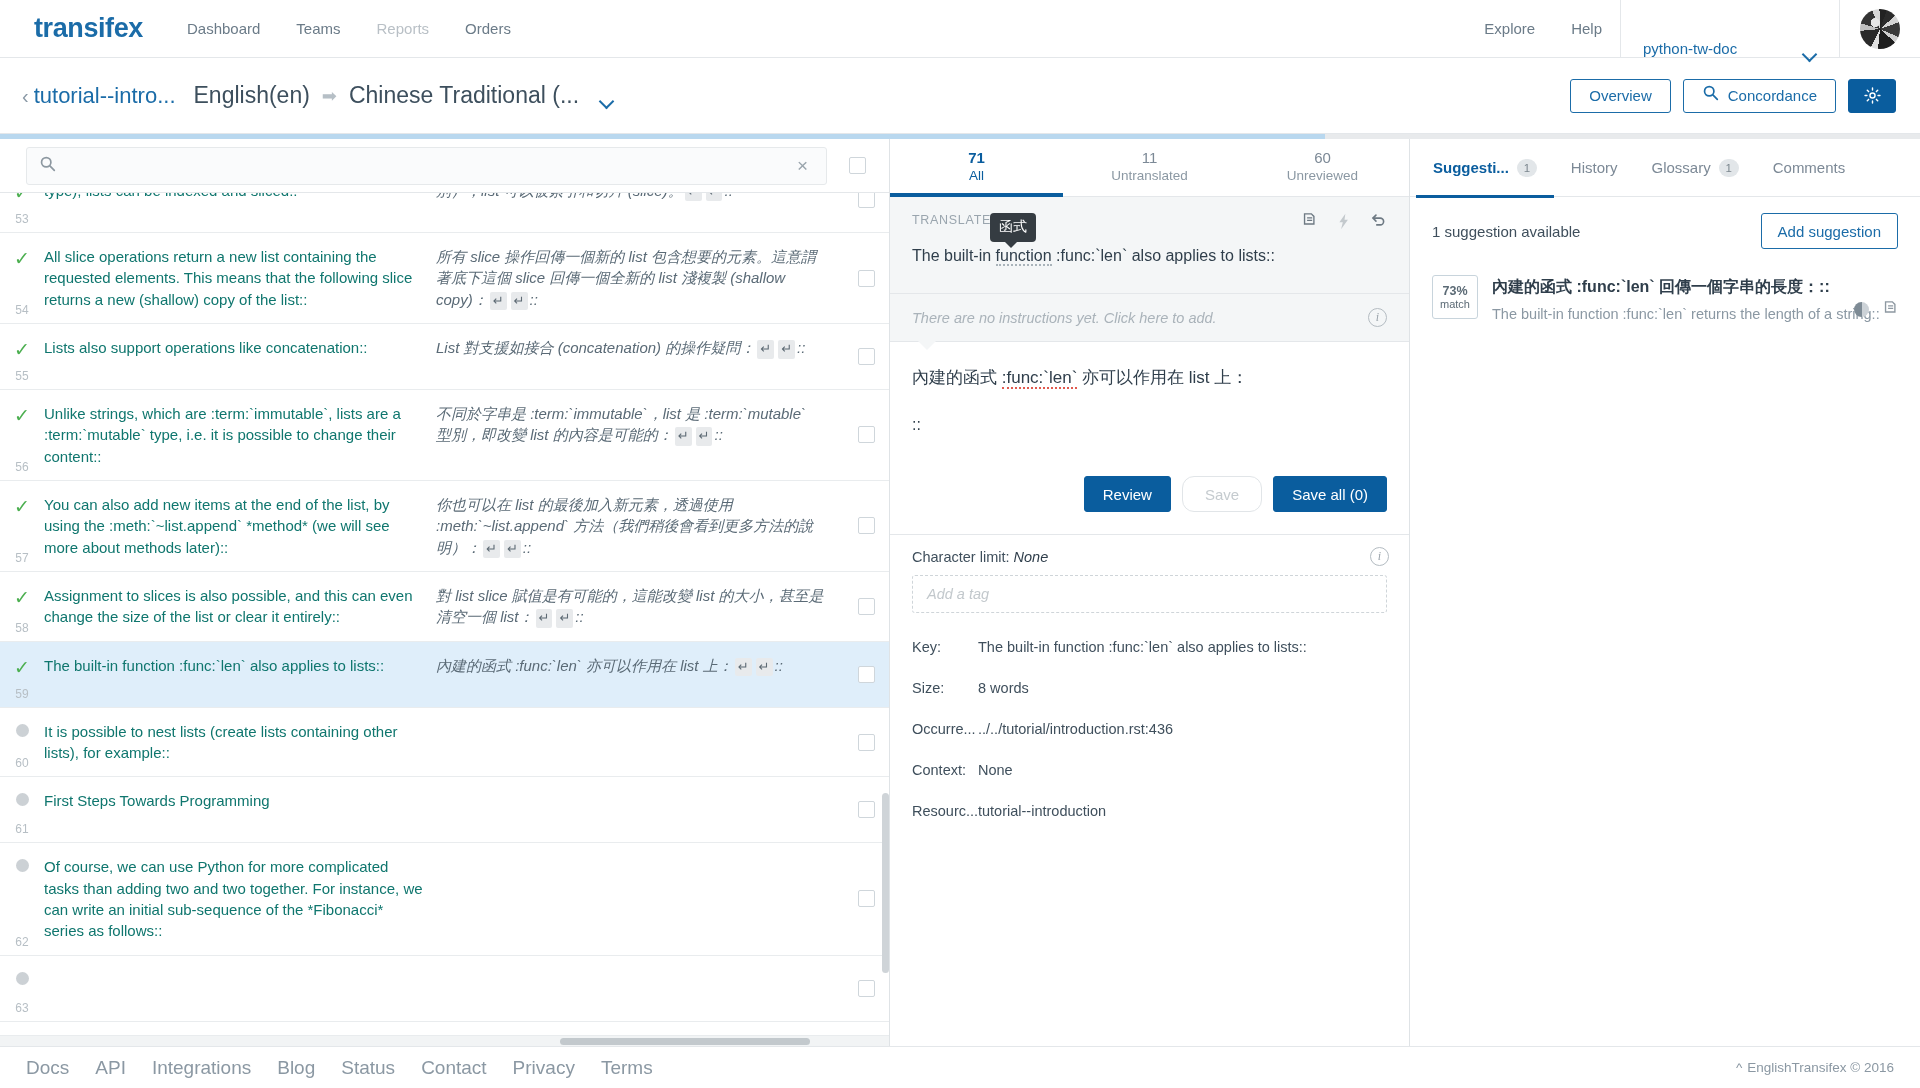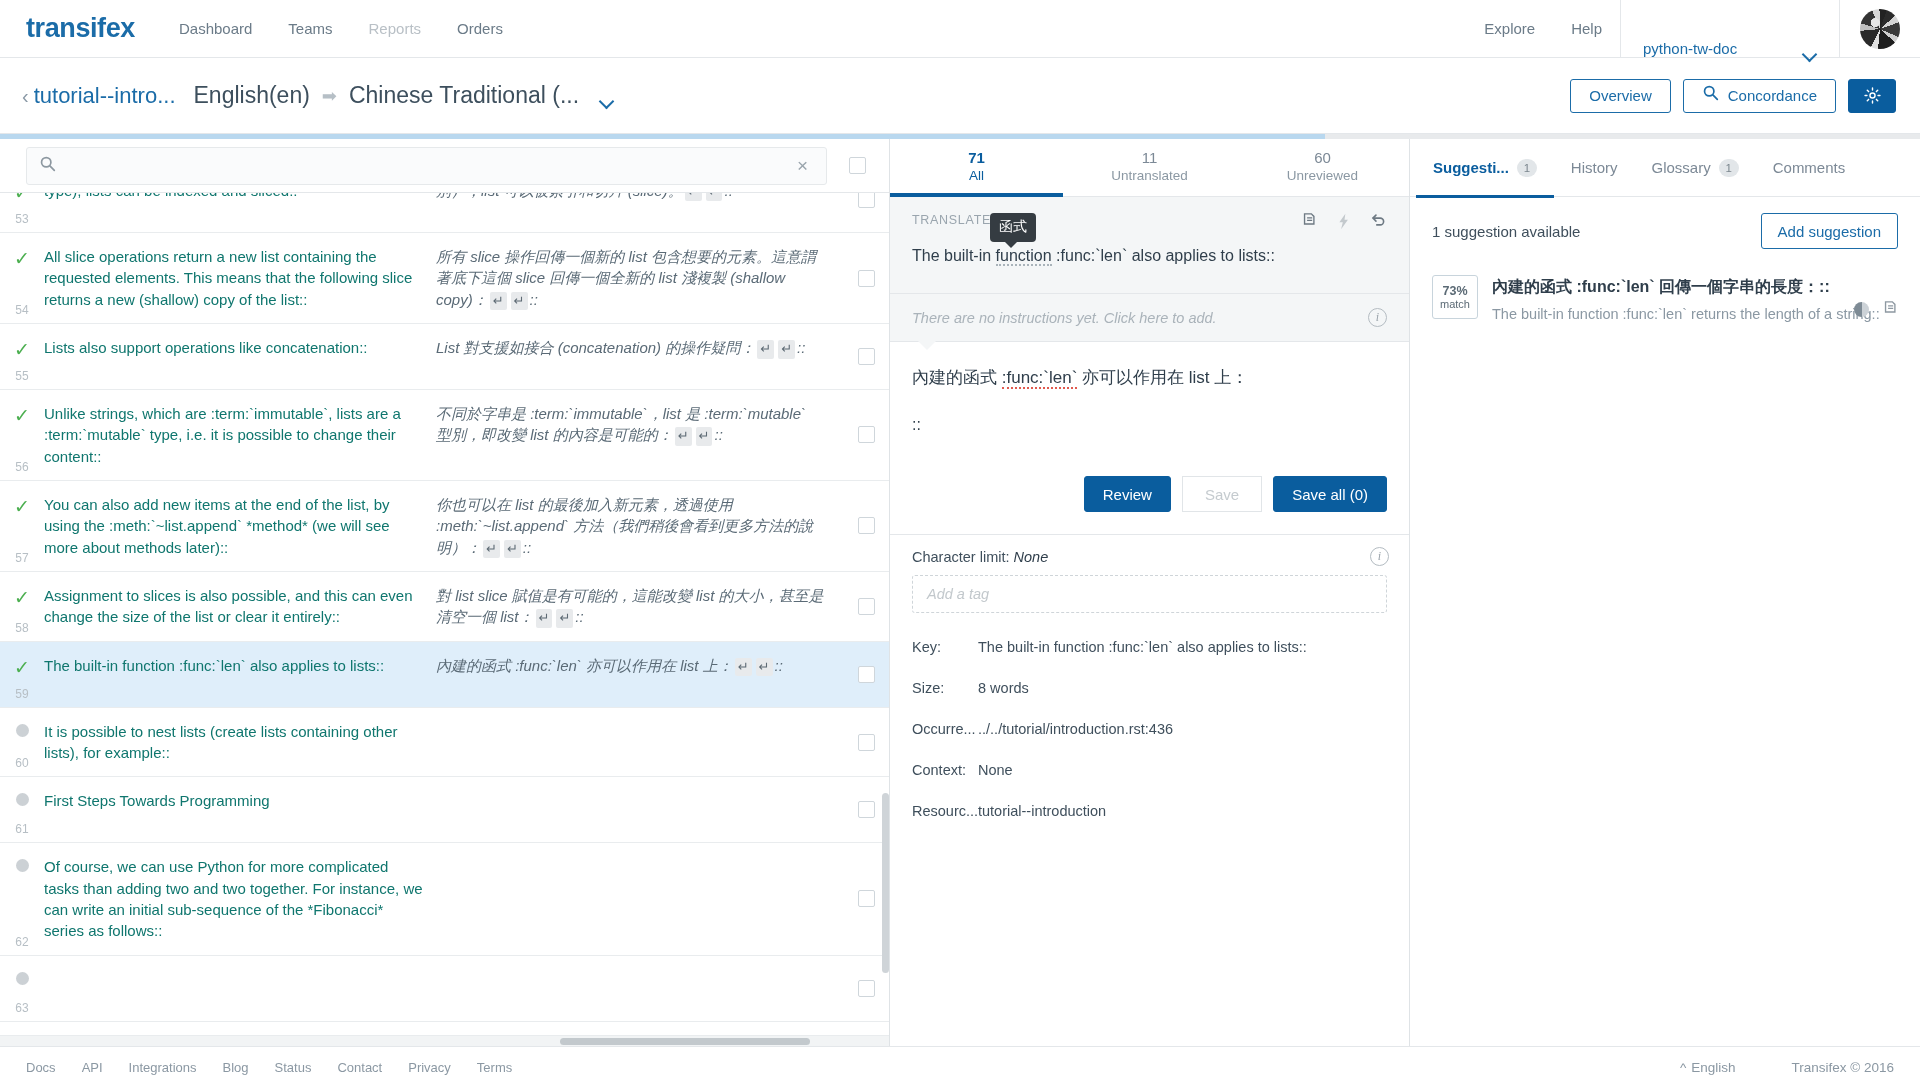--- a/index.html
+++ b/index.html
@@ -17,20 +17,21 @@
     height: 58px; flex: 0 0 58px;
     background: #fff;
     border-bottom: 1px solid #e4e7ea;
     display: flex; align-items: stretch;
   }
   .brand {
     display: flex; align-items: center;
     padding: 0 26px 0 26px;
     font-size: 27px; font-weight: bold; color: #1b6ca8;
     letter-spacing: -0.4px;
+    margin-left: 8px;
   }
   .topnav-links { display: flex; align-items: center; gap: 0px; }
   .topnav-links a {
     font-size: 15px; color: #6b7b88; text-decoration: none;
     padding: 0 18px; line-height: 58px;
   }
   .topnav-links a.muted { color: #b9c0c6; }
   .topnav-spacer { flex: 1; }
   .topnav-right { display: flex; align-items: stretch; }
   .topnav-right a.rlink {
@@ -262,21 +263,21 @@
     display: flex; justify-content: flex-end; gap: 11px;
     padding: 20px 22px 22px 22px; background: #fff;
   }
   .btn-primary {
     background: #0a5d9e; border: 1px solid #0a5d9e; color: #fff;
     font-size: 15px; border-radius: 3px; height: 36px; padding: 0 18px;
     cursor: pointer; font-family: inherit;
   }
   .btn-disabled {
     background: #fff; border: 1px solid #e1e5e8; color: #c5cbcf;
-    font-size: 15px; border-radius: 0; height: 36px; padding: 0 22px;
+    font-size: 15px; border-radius: 12px; height: 36px; padding: 0 22px;
     cursor: default; font-family: inherit;
   }
 
   .meta {
     border-top: 1px solid #e4e7ea; padding: 14px 22px 10px 22px;
     position: relative; flex: 1; min-height: 0;
   }
   .meta .info-circ { position: absolute; right: 20px; top: 12px; margin: 0; }
   .charlimit { font-size: 14.5px; color: #3f4f5c; }
   .charlimit i { color: #2f3e4b; }
@@ -343,24 +344,24 @@
     background: linear-gradient(90deg, #7e8b95 0 50%, #ccd2d7 50% 100%);
   }
 
   
   .footer {
     height: 42px; flex: 0 0 42px;
     border-top: 1px solid #e4e7ea; background: #fff;
     display: flex; align-items: center; padding: 0 26px;
   }
   .footer a {
-    font-size: 13px; color: #8b98a3; text-decoration: none; margin-right: 26px;
+    font-size: 19px; color: #8b98a3; text-decoration: none; margin-right: 26px;
   }
   .footer .fspacer { flex: 1; }
-  .footer .fright { display: flex; align-items: center; gap: 56px; }
+  .footer .fright { display: flex; align-items: center; }
   .footer .fright span { font-size: 13.5px; color: #8b98a3; }
   .caret-up { font-size: 11px; color: #8b98a3; margin-right: 5px; }
 </style>
 </head>
 <body>
 
 <div class="app">
 
   <div class="topnav">
     <div class="brand">transifex</div>

